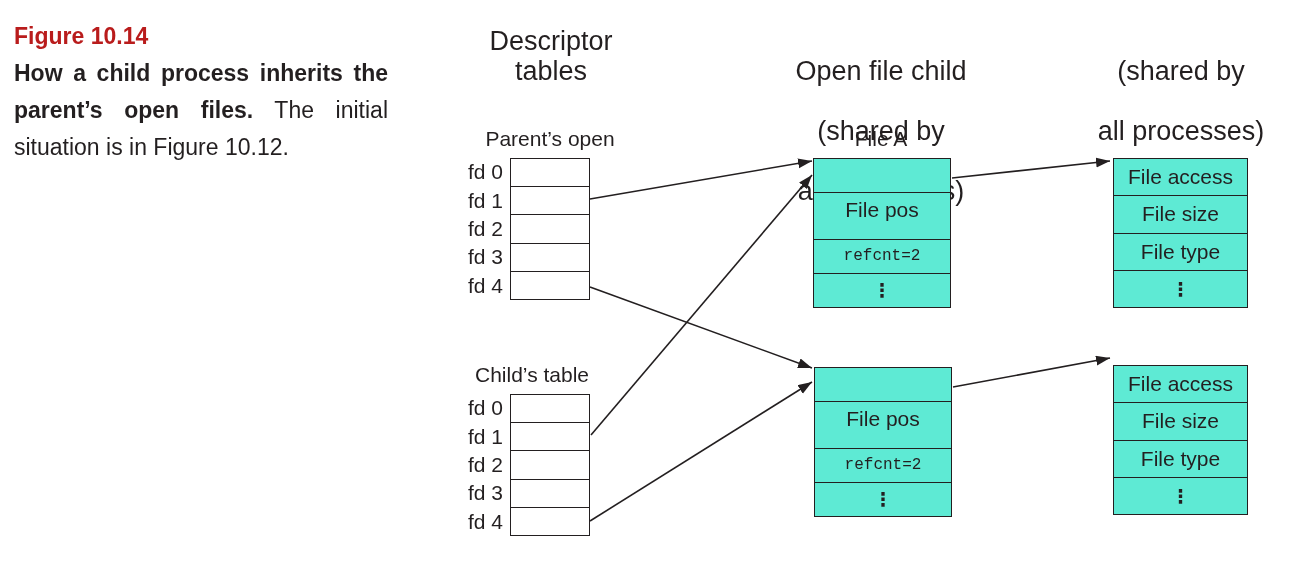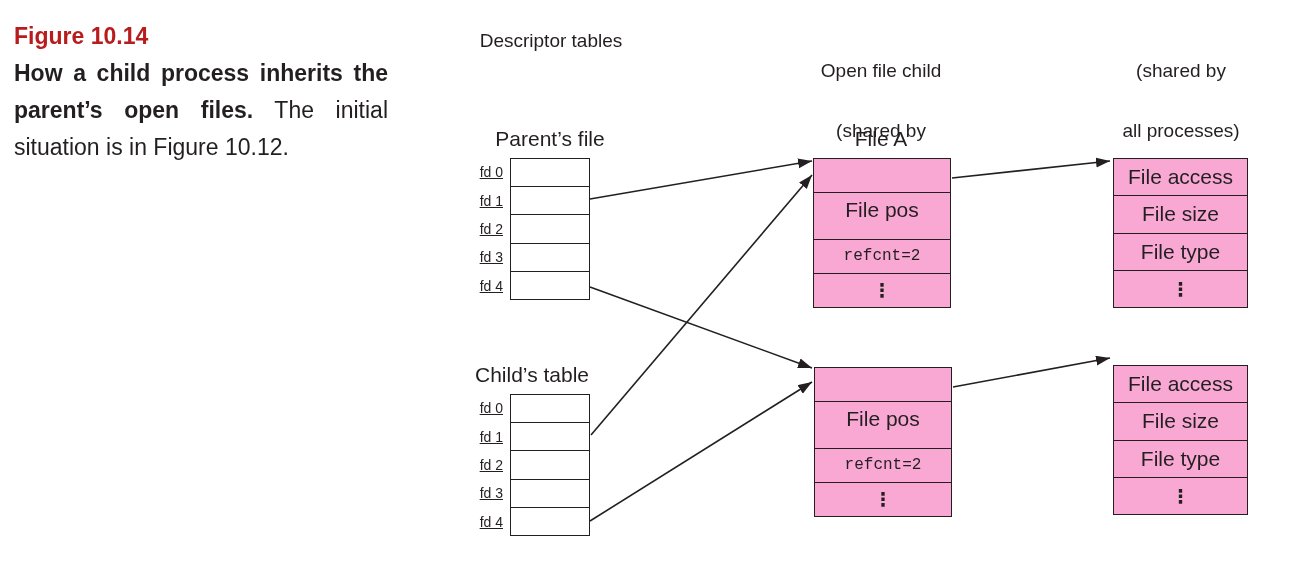--- a/index.html
+++ b/index.html
@@ -6,31 +6,31 @@
   .stage{
     position:relative;width:1298px;height:566px;background:#ffffff;
     font-family:"Liberation Sans",sans-serif;color:#231f20;overflow:hidden;
   }
   
   .caption{position:absolute;left:14px;top:18px;width:374px;}
   .fig-label{font-size:23px;font-weight:bold;line-height:37px;color:#b91c1c;}
   .fig-text{margin:0;font-size:23px;line-height:37px;text-align:justify;}
   .fig-text .b{font-weight:bold;margin-top:24px;}
   
-  .colhdr{position:absolute;font-size:19px;line-height:30px;text-align:center;white-space:pre-line;}
+  .colhdr{position:absolute;font-size:27px;line-height:30px;text-align:center;white-space:pre-line;}
   .tbl-title{position:absolute;font-size:21px;line-height:24px;text-align:center;}
   
   .fdtable{position:absolute;display:flex;height:142px;}
   .fdlabels{display:flex;flex-direction:column;width:58px;margin-right:7px;}
-  .fdlabels .fdl{flex:1;display:flex;align-items:center;justify-content:flex-end;font-size:14px;text-decoration:underline;}
+  .fdlabels .fdl{flex:1;display:flex;align-items:center;justify-content:flex-end;font-size:21px;}
   .fdbox{width:80px;height:142px;border:1.7px solid #231f20;box-sizing:border-box;display:flex;flex-direction:column;}
   .fdcell{flex:1;border-top:1.7px solid #231f20;}
   .fdcell:first-child{border-top:none;}
   
-  .obox{position:absolute;border:1.7px solid #231f20;box-sizing:border-box;display:flex;flex-direction:column;background:#f9a8d4;}
+  .obox{position:absolute;border:1.7px solid #231f20;box-sizing:border-box;display:flex;flex-direction:column;background:#5eead4;}
   .orow{flex:1;border-top:1.7px solid #231f20;display:flex;align-items:center;justify-content:center;font-size:21px;}
   .orow:first-child{border-top:none;}
   .mono{font-family:"Liberation Mono","DejaVu Sans Mono",monospace;font-size:16px;margin-top:12px;}
   .dots{font-family:"DejaVu Sans",sans-serif;font-size:19px;font-weight:bold;letter-spacing:0;}
   
   .arrows{position:absolute;left:0;top:0;pointer-events:none;}
   .arrows line{stroke:#231f20;stroke-width:1.6;}
 </style>
 </head>
 <body>
@@ -46,21 +46,21 @@
   <div class="colhdr" style="left:771px;top:26px;width:220px;">
     <div>Open file child</div>
     <div>(shared by</div>
     <div>all processes)</div>
   </div>
   <div class="colhdr" style="left:1071px;top:26px;width:220px;">
     <div>(shared by</div>
     <div>all processes)</div>
   </div>
 
-  <div class="tbl-title" style="left:470px;top:127px;width:160px;">Parent’s file</div>
+  <div class="tbl-title" style="left:470px;top:127px;width:160px;">Parent’s open</div>
   <div class="fdtable" style="left:445px;top:158px;">
     <div class="fdlabels">
       <div class="fdl">fd 0</div>
       <div class="fdl">fd 1</div>
       <div class="fdl">fd 2</div>
       <div class="fdl">fd 3</div>
       <div class="fdl">fd 4</div>
     </div>
     <div class="fdbox">
       <div class="fdcell"></div>

